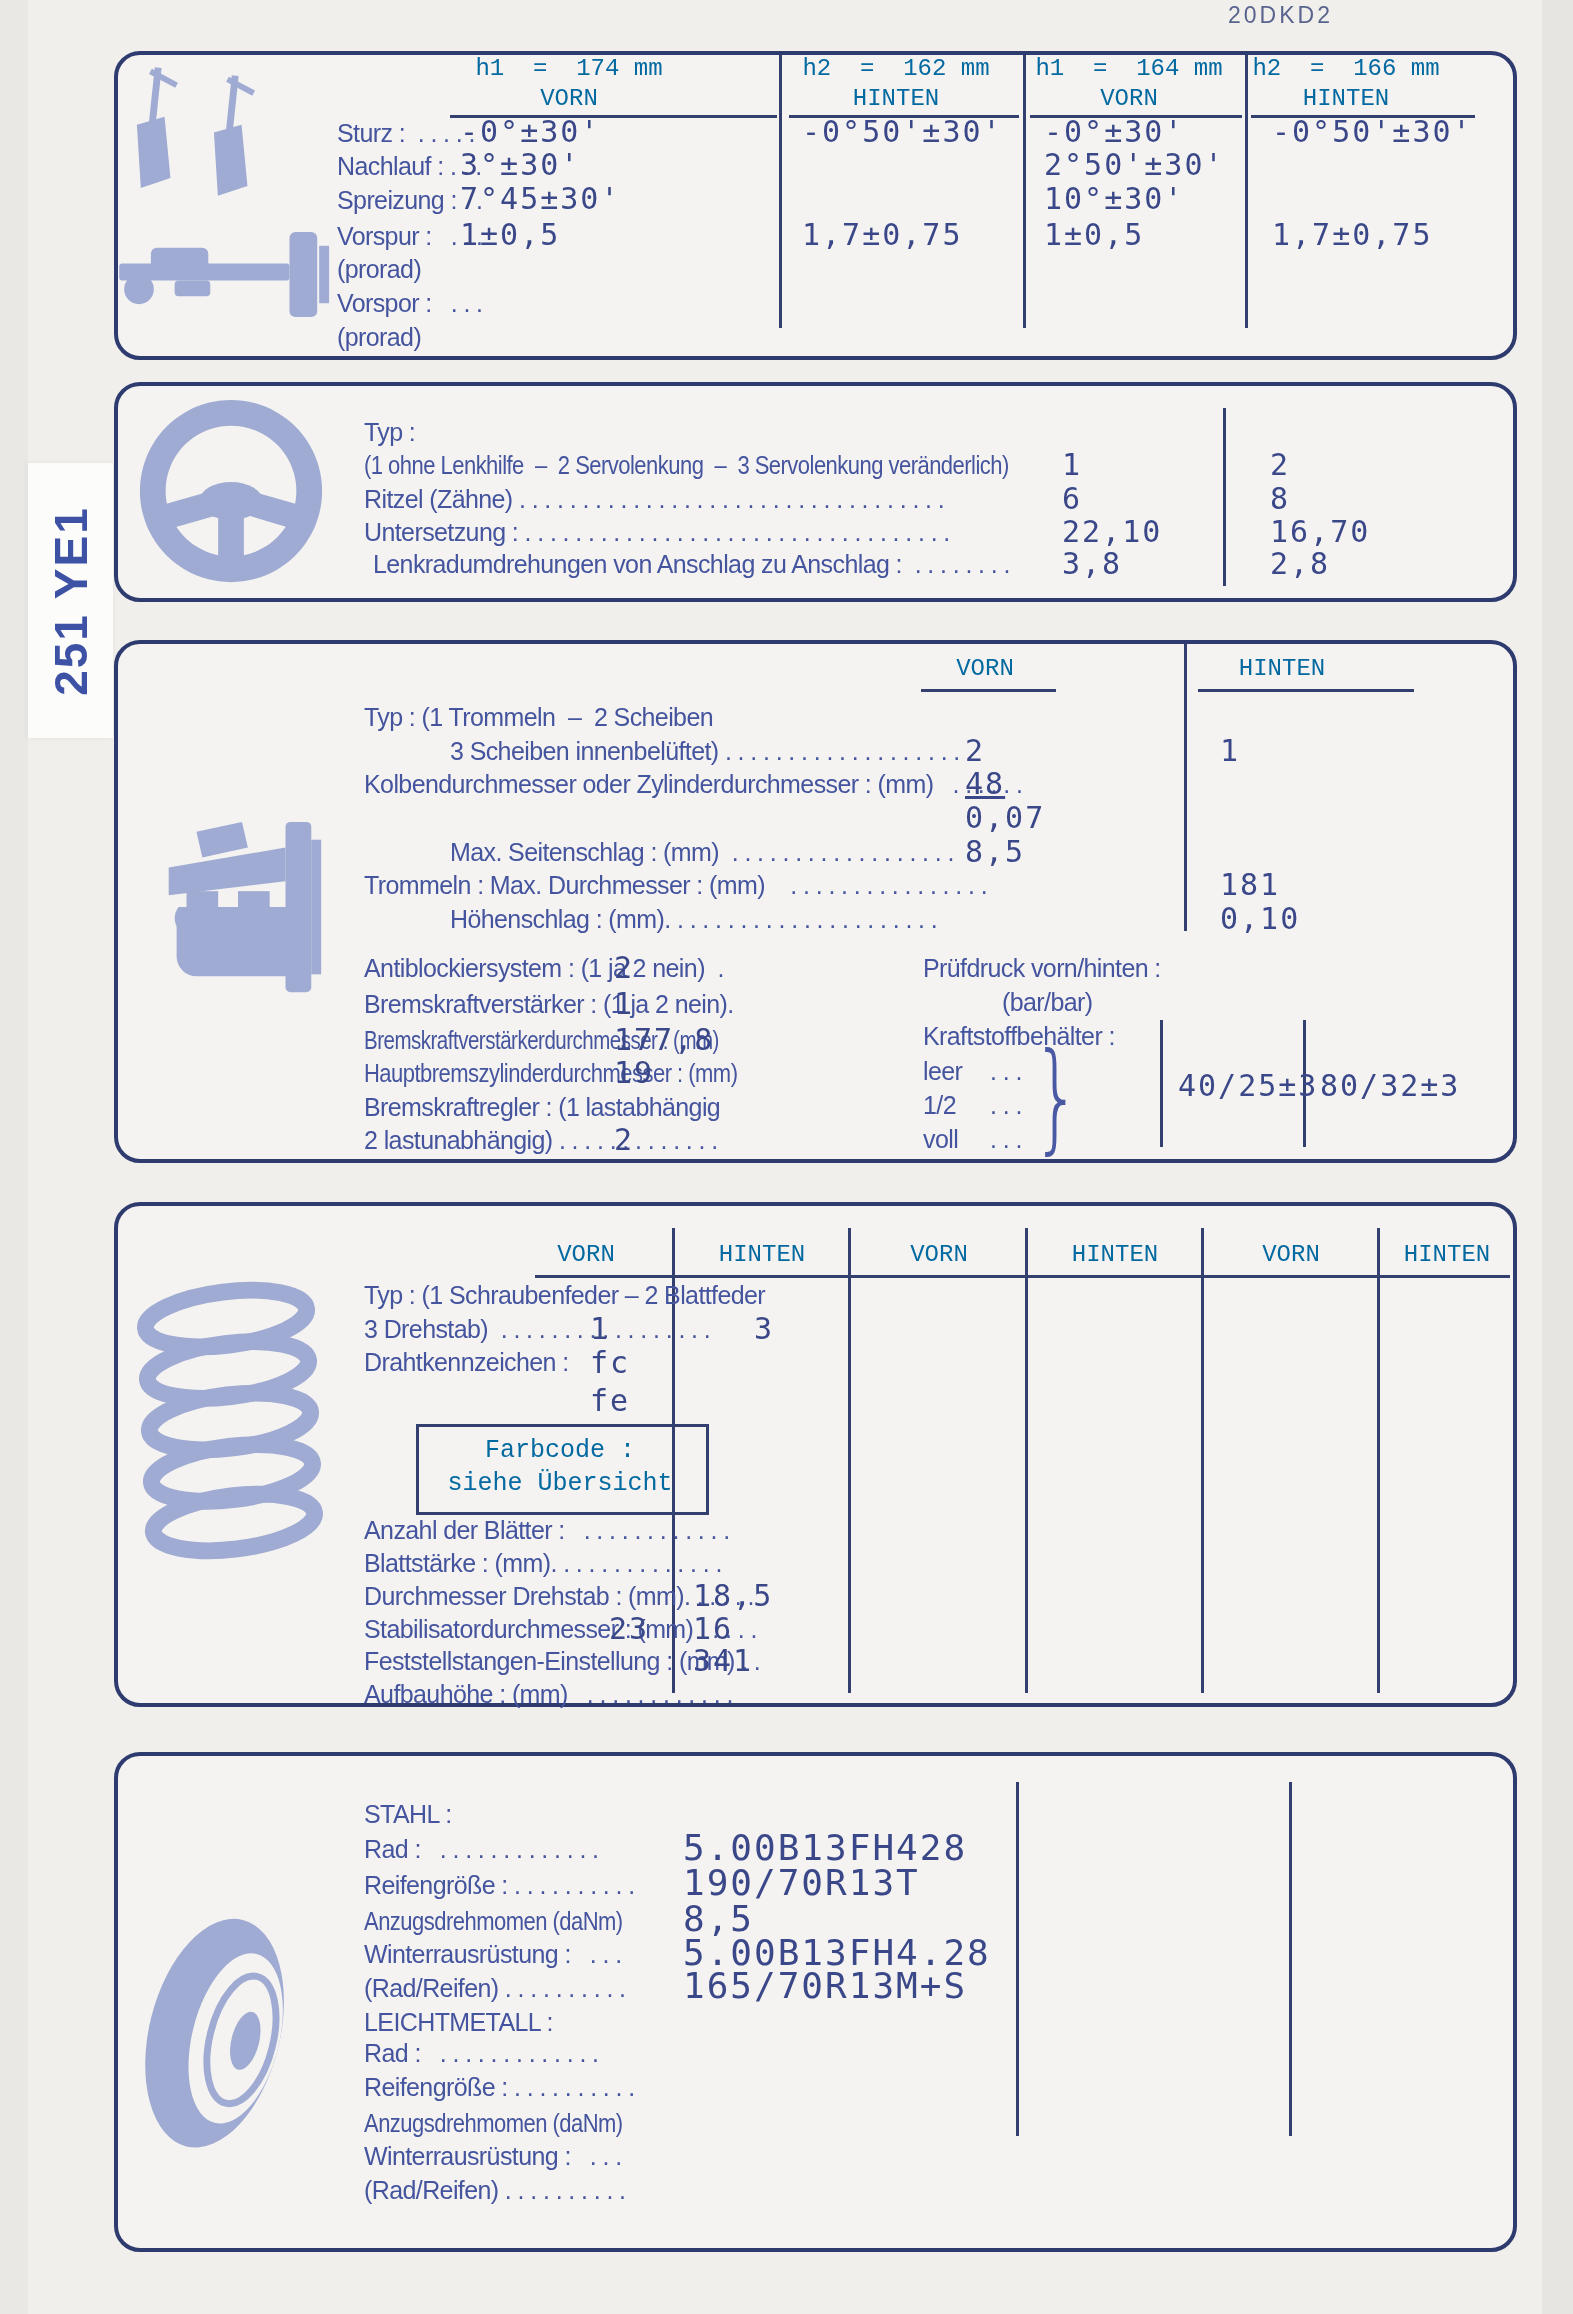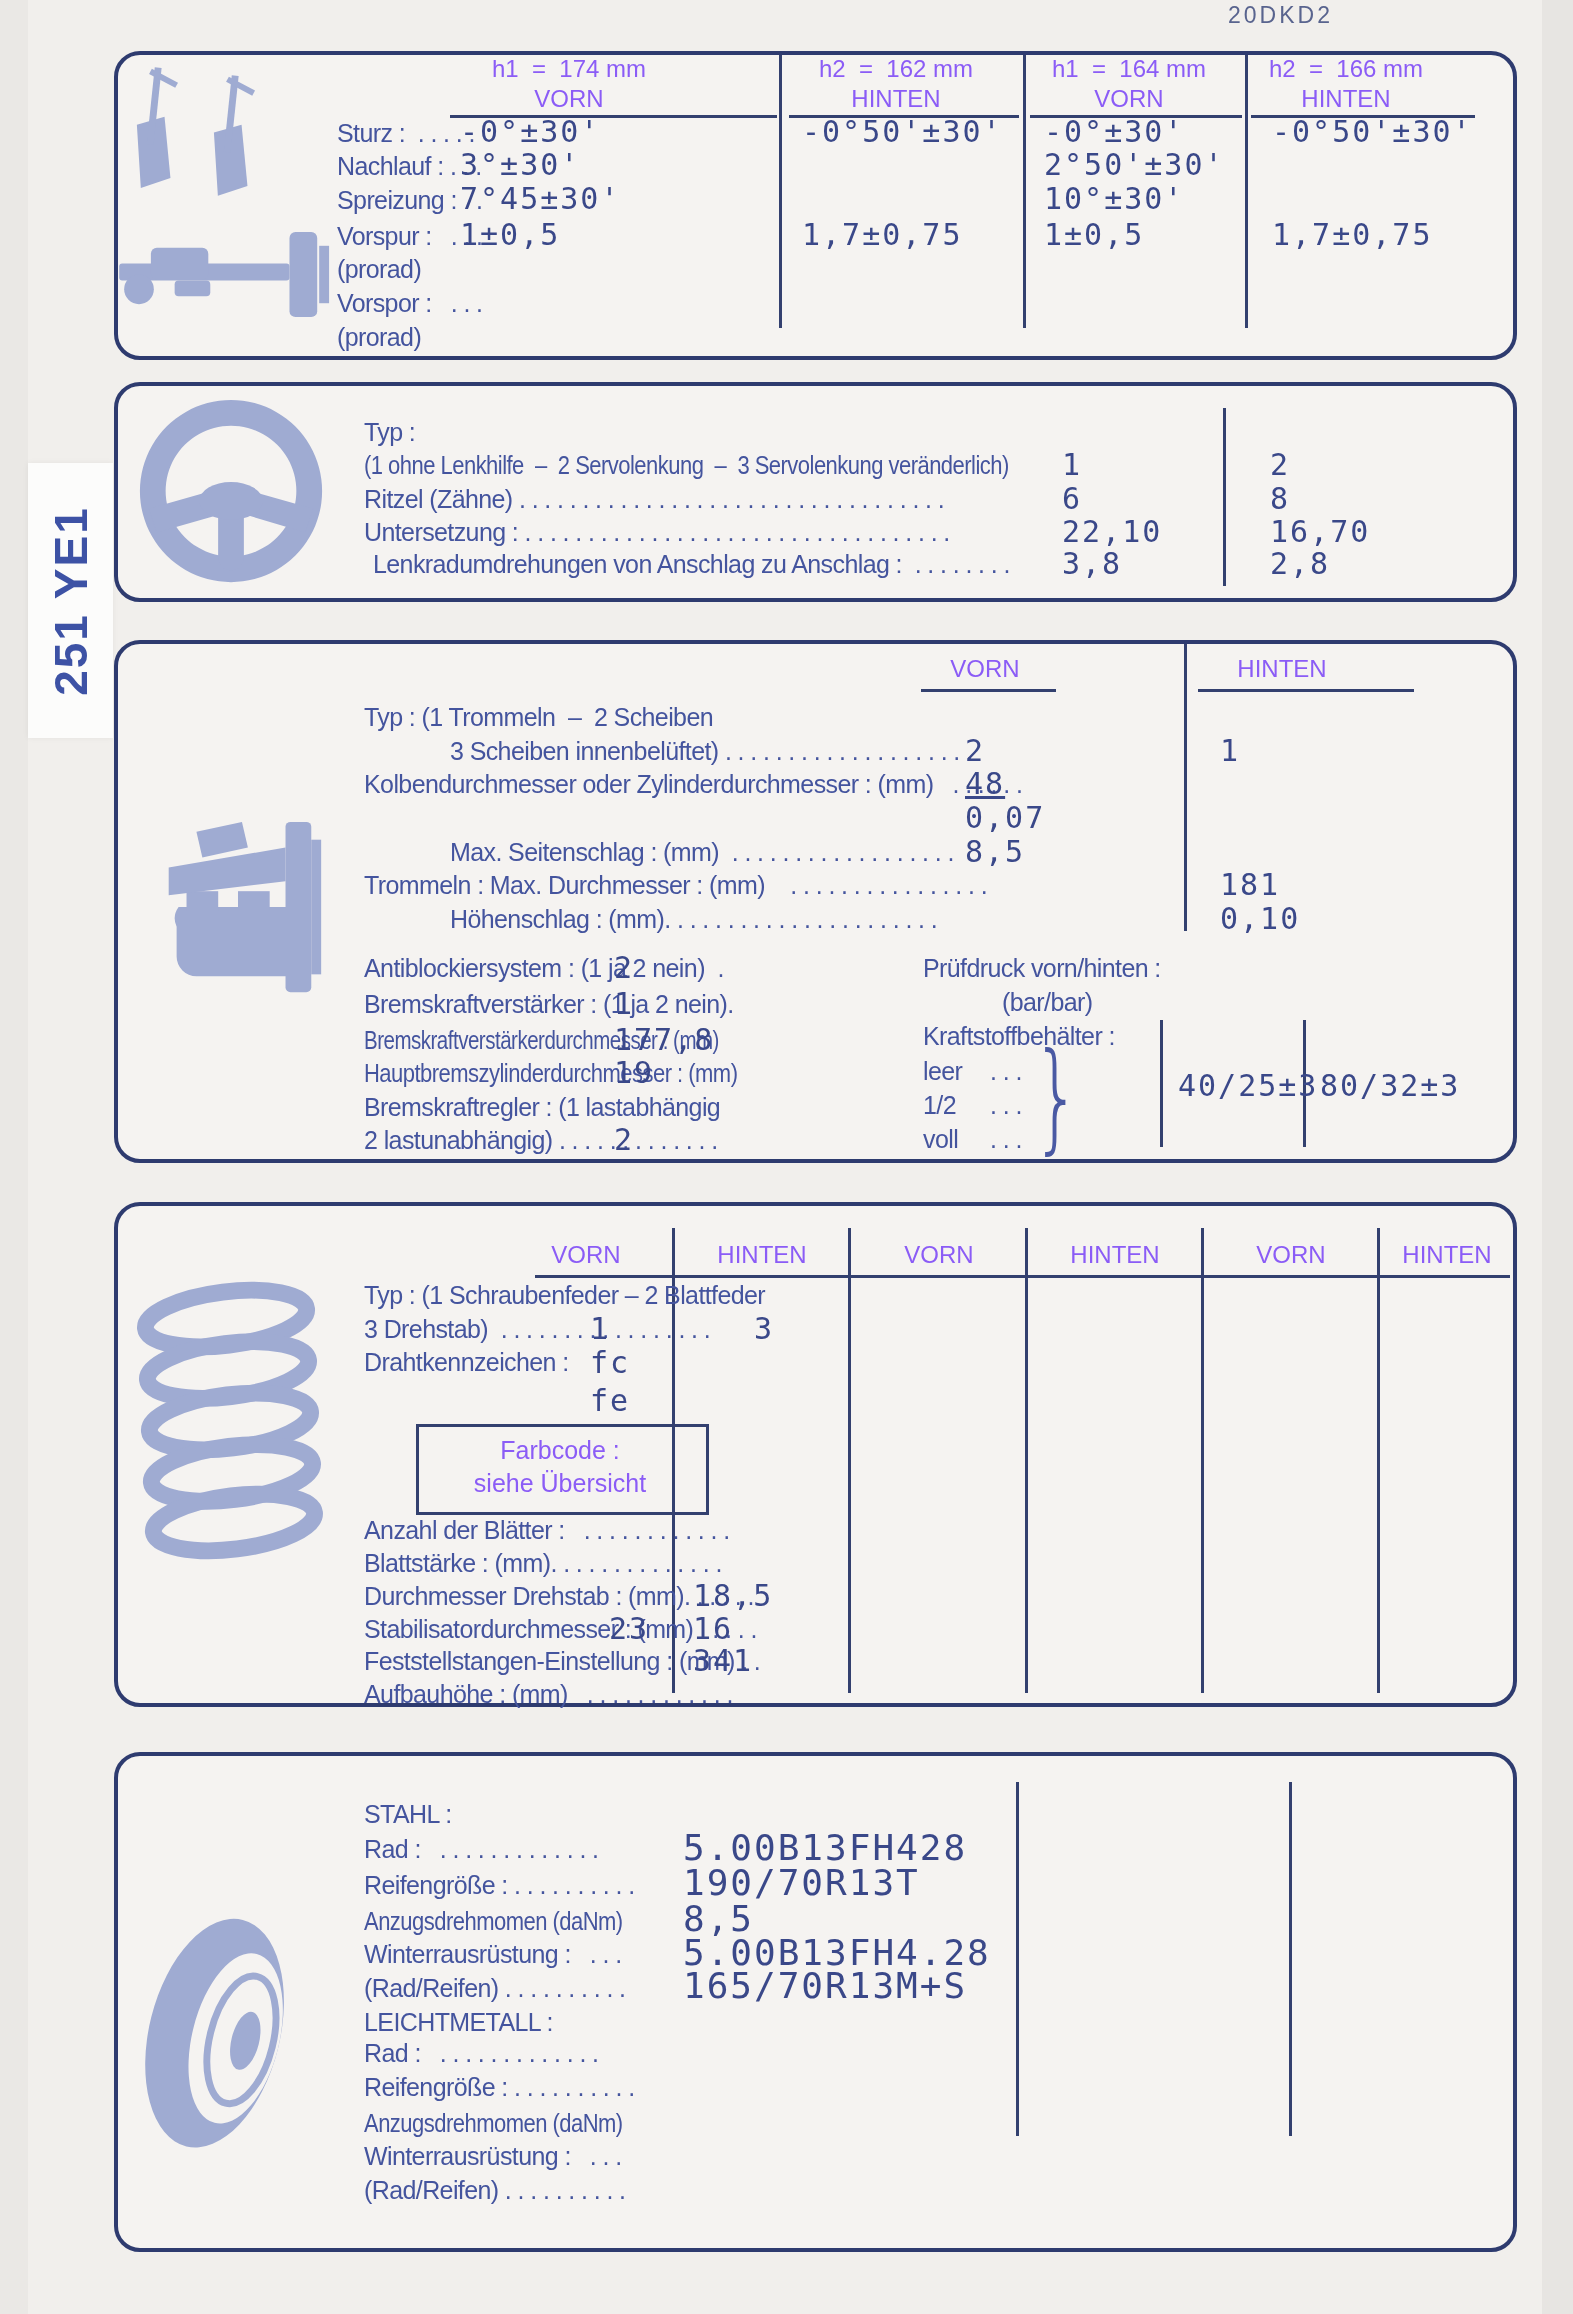--- a/index.html
+++ b/index.html
@@ -12,22 +12,22 @@
             font-size:46px;font-weight:bold;color:#3d52a5;letter-spacing:2px;white-space:nowrap;}
   .top-code{position:absolute;left:1228px;top:2px;font-size:23px;color:#59648e;letter-spacing:3px;}
   .box{position:absolute;left:114px;width:1403px;border:4px solid #2e3b6f;border-radius:26px;
        background:#f5f3f1;box-sizing:border-box;}
   .lbl{position:absolute;color:#44549e;font-size:25px;letter-spacing:-0.6px;white-space:pre;line-height:1;}
   .cond{transform:scaleX(.88);transform-origin:left top;}
   .cond2{transform:scaleX(.82);transform-origin:left top;}
   .val{position:absolute;color:#3a4889;font-family:"DejaVu Sans Mono",monospace;font-size:30px;
        letter-spacing:2px;white-space:pre;line-height:1;}
   .bigval{font-size:36px;}
-  .hdr{position:absolute;color:#8b5cf6;font-size:24px;letter-spacing:0;white-space:pre;
-       transform:translateX(-50%);line-height:1;}
+  .hdr{position:absolute;color:#0369a1;font-size:24px;letter-spacing:0;white-space:pre;
+       transform:translateX(-50%);line-height:1;font-family:Liberation Mono, monospace;}
   .vline{position:absolute;width:3px;background:#33406f;}
   .hline{position:absolute;height:3px;background:#33406f;}
   .fbox{position:absolute;border:3px solid #33406f;background:transparent;}
   .brace{position:absolute;color:#4a59a3;font-family:"DejaVu Sans",sans-serif;font-weight:200;
          font-size:119px;transform:scaleX(.65);transform-origin:left top;line-height:1;}
   .icon{position:absolute;}
   .icon svg{display:block;}
 </style>
 </head>
 <body>

